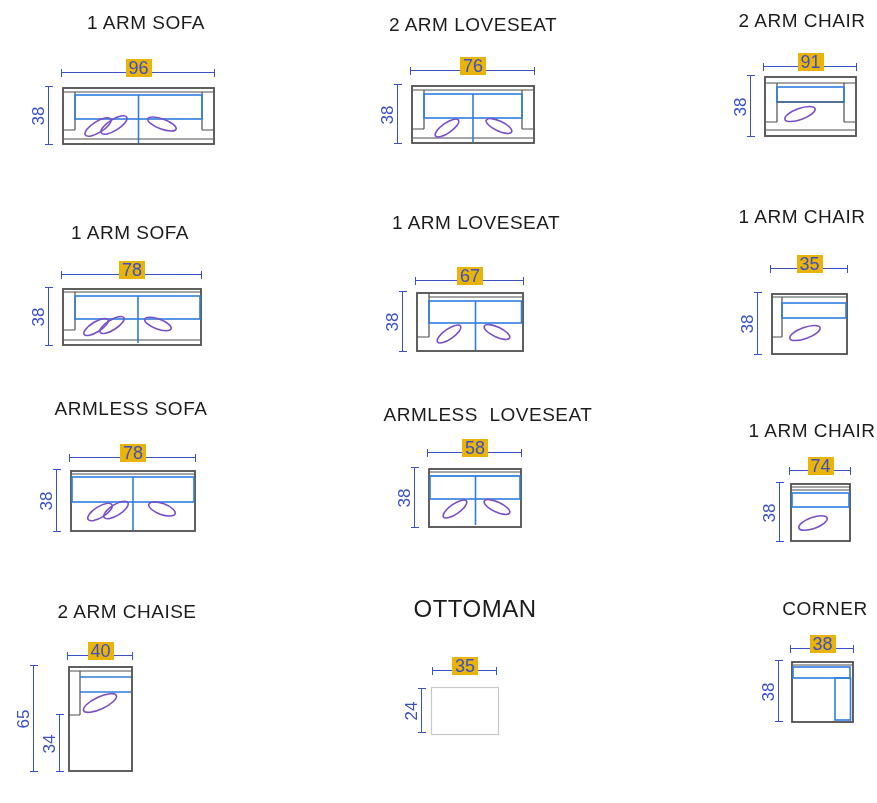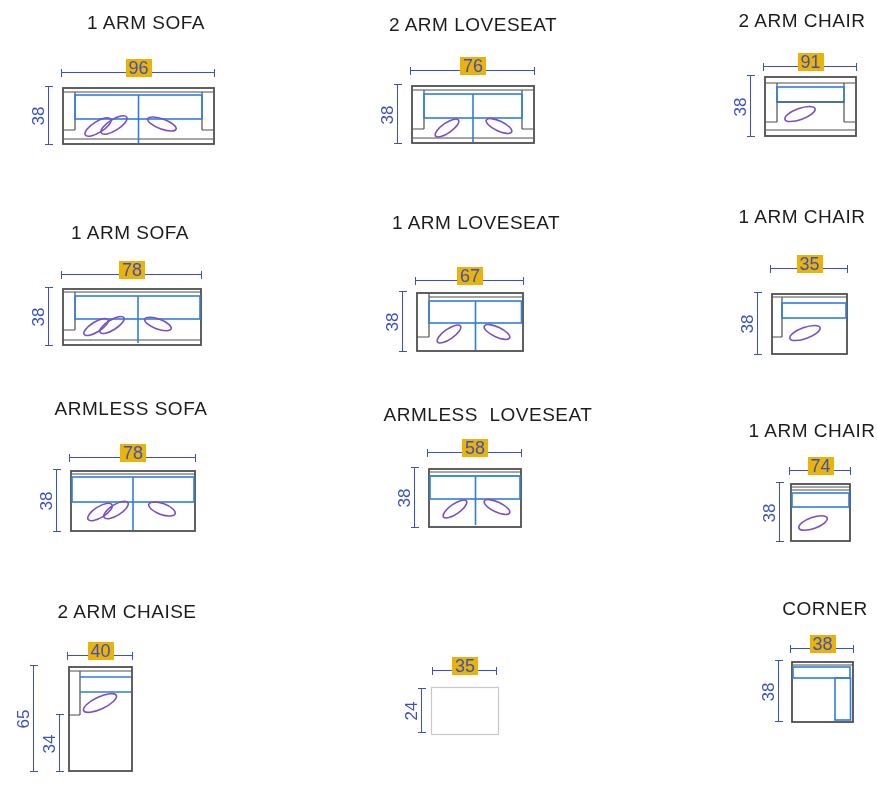--- a/index.html
+++ b/index.html
@@ -237,20 +237,21 @@
     <svg width="65" height="106" viewBox="0 0 65 106">
       <rect class="ol" x="1" y="1" width="63" height="104"></rect>
       <line class="ol2" x1="2" y1="5" x2="64" y2="5"></line>
       <path class="ol2" d="M12 5 V49 M1 49 H12"></path>
       <line class="cu" x1="12" y1="11" x2="63" y2="11"></line>
       <line class="cu" x1="12" y1="26" x2="63" y2="26"></line>
       <ellipse class="pl" cx="32" cy="37" rx="18" ry="6" transform="rotate(-25 32 37)"></ellipse>
     </svg>
   </div>
 
+  <div class="title big" style="left:475px;top:595px">OTTOMAN</div>
   <div class="hdim" style="left:433px;top:670px;width:64px">
     <span>35</span>
   </div>
   <div class="vdim" style="left:421px;top:689px;height:44px">
     <span>24</span>
   </div>
   <div class="draw" style="left:431px;top:687px">
     <svg width="68" height="48" viewBox="0 0 68 48">
       <rect class="ot" x="0.5" y="0.5" width="67" height="47"></rect>
     </svg>

